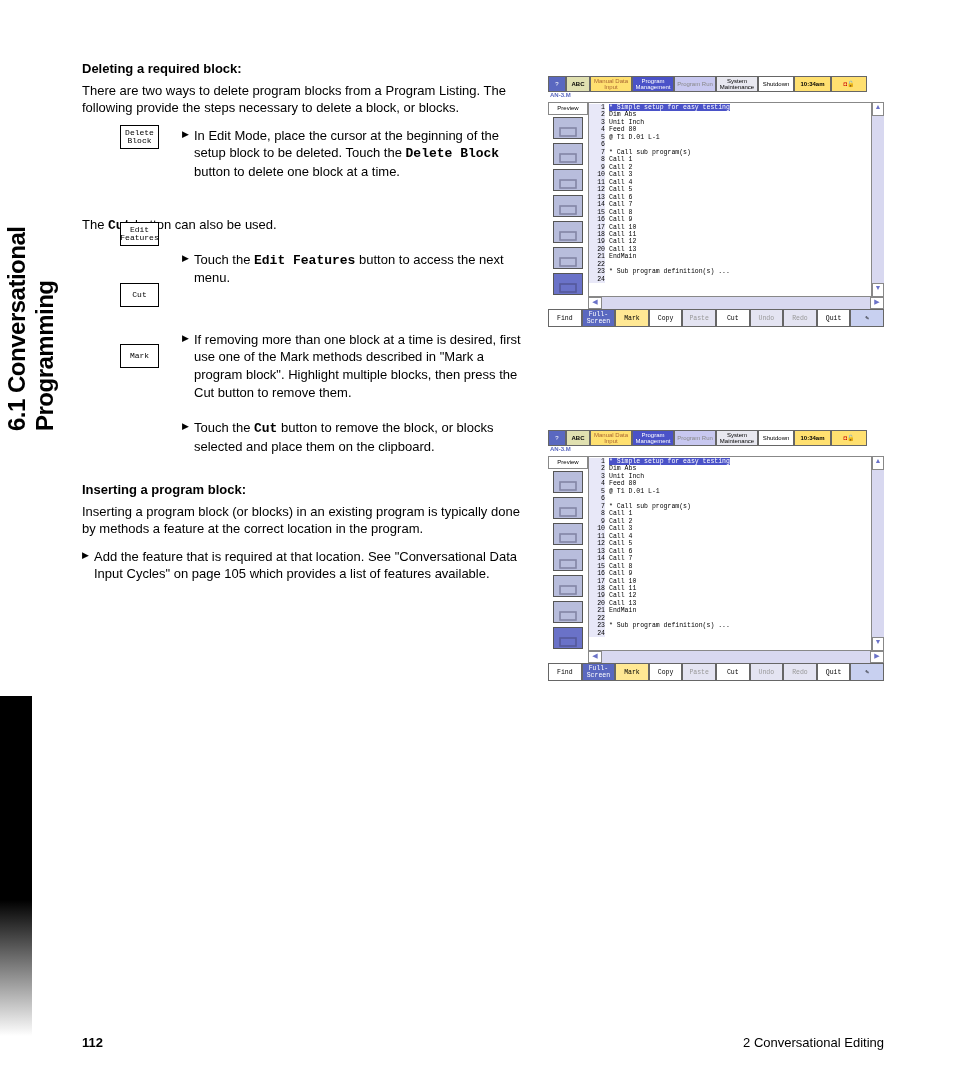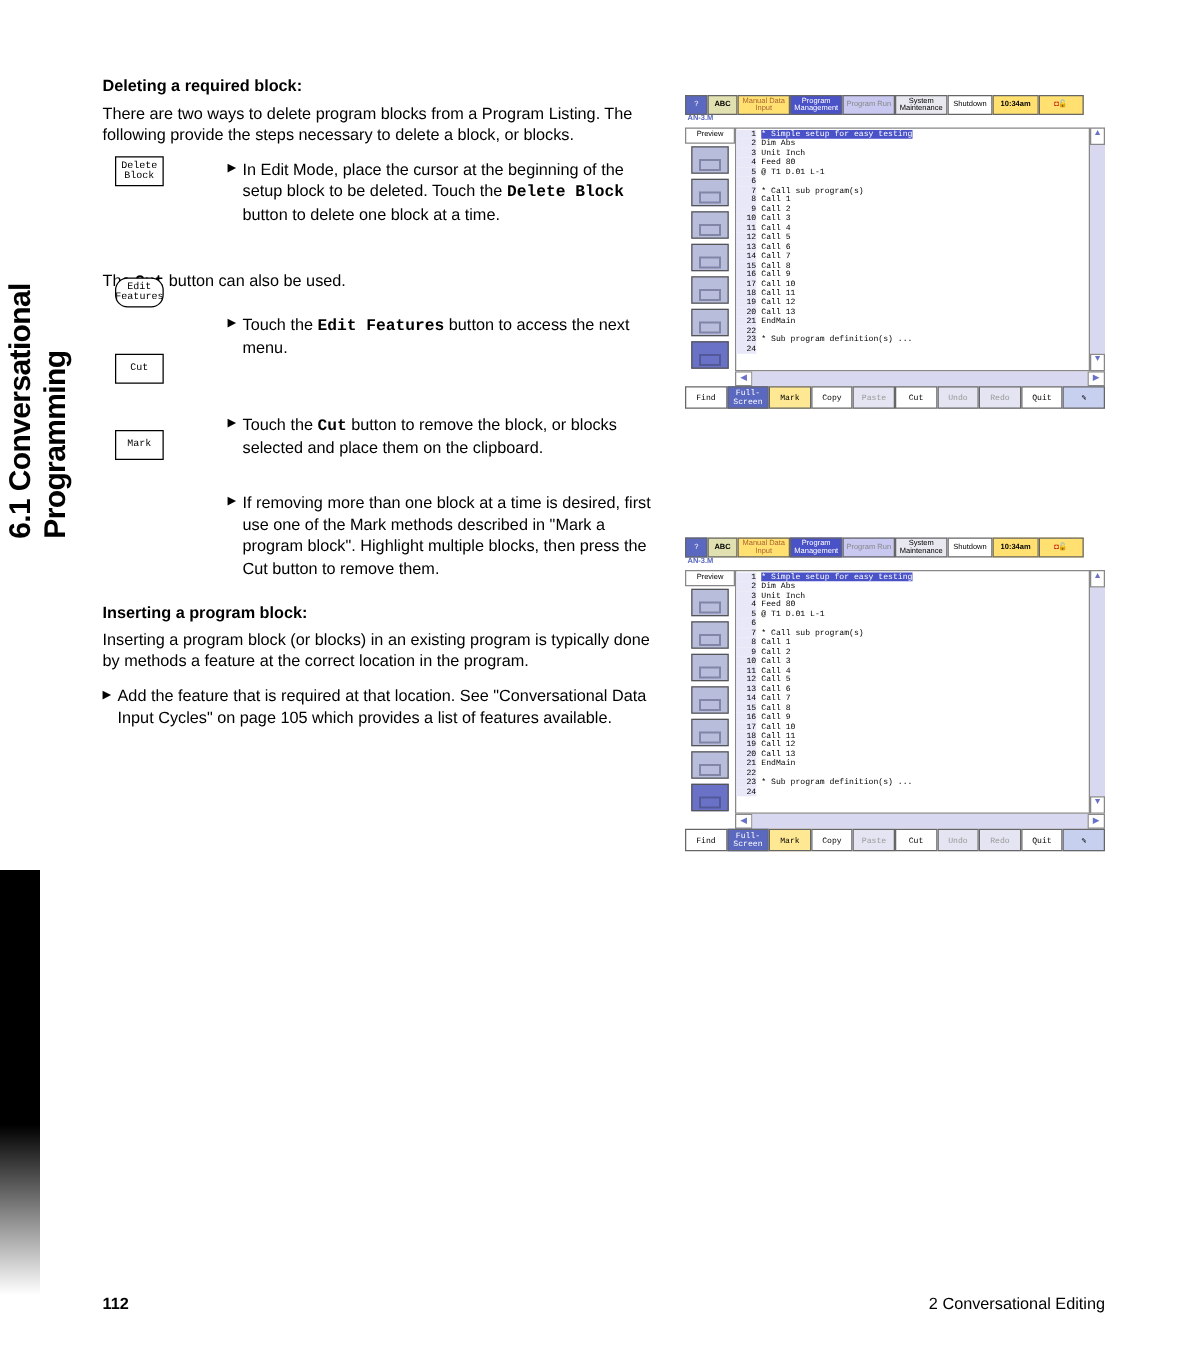--- a/index.html
+++ b/index.html
@@ -10,21 +10,21 @@
              font-size:24px;font-weight:bold;letter-spacing:-0.5px;}
   .content{position:absolute;left:82px;top:60px;width:450px;font-size:13px;line-height:1.35;}
   .content h4{margin:0 0 4px 0;font-size:13px;font-weight:bold;}
   .para{margin:0 0 10px 0;}
   .bullet{position:relative;padding-left:12px;margin:0 0 4px 0;}
   .bullet::before{content:"▶";position:absolute;left:0;top:1px;font-size:9px;}
   .idt{margin-left:100px;}
   .mono{font-family:"Courier New",monospace;font-weight:bold;}
   .keybtn{position:absolute;border:1px solid #000;font-family:"Courier New",monospace;
           font-size:8px;text-align:center;display:flex;align-items:center;justify-content:center;
-          background:#fff;width:37px;height:22px;line-height:1.05;}
+          background:#fff;width:37px;height:22px;line-height:1.05;margin-left:28px;}
   
   .footer-l{position:absolute;left:82px;top:1035px;font-weight:bold;font-size:13px;}
   .footer-r{position:absolute;right:70px;top:1035px;font-size:13px;}
   
   .shot{position:absolute;width:336px;height:250px;background:#fff;border:0;}
   .tabs{display:flex;height:16px;}
   .tabs>div{flex:none;font-size:6px;text-align:center;display:flex;align-items:center;justify-content:center;
             border:1px solid #666;box-sizing:border-box;line-height:1;}
   .t-q{width:18px;background:#5a68c0;color:#fff;}
   .t-abc{width:24px;background:#e0e0b0;font-weight:bold;}
@@ -78,35 +78,35 @@
     </p>
 
     <p class="para" style="margin-bottom:16px;">
       <span>The </span><span class="mono">Cut</span><span> button can also be used.</span>
     </p>
 
     <p class="bullet idt" style="margin-bottom:44px;">
       <span>Touch the </span><span class="mono">Edit Features</span><span> button to access the next menu.</span>
     </p>
 
+    <p class="bullet idt" style="margin-bottom:18px;">If removing more than one block at a time is desired, first use one of the Mark methods described in "Mark a program block". Highlight multiple blocks, then press the Cut button to remove them.</p>
+
     <p class="bullet idt" style="margin-bottom:26px;">
       <span>Touch the </span><span class="mono">Cut</span><span> button to remove the block, or blocks selected and place them on the clipboard.</span>
     </p>
 
-    <p class="bullet idt" style="margin-bottom:18px;">If removing more than one block at a time is desired, first use one of the Mark methods described in "Mark a program block". Highlight multiple blocks, then press the Cut button to remove them.</p>
-
     <h4>Inserting a program block:</h4>
     <p class="para">Inserting a program block (or blocks) in an existing program is typically done by methods a feature at the correct location in the program.</p>
 
     <p class="bullet">Add the feature that is required at that location. See "Conversational Data Input Cycles" on page 105 which provides a list of features available.</p>
   </div>
 
   <div class="keybtn" style="left:92px;top:125px;white-space:pre-line;">Delete
 Block</div>
-  <div class="keybtn" style="left:92px;top:222px;white-space:pre-line;border-radius:10px;">Edit
+  <div class="keybtn" style="left:92px;top:222px;white-space:pre-line;">Edit
 Features</div>
   <div class="keybtn" style="left:92px;top:283px;">Cut</div>
   <div class="keybtn" style="left:92px;top:344px;">Mark</div>
 
   <div id="shot1" class="shot" style="left:548px;top:76px;">
       <div class="tabs">
         <div class="t-q" style="white-space: pre-line;">?</div>
         <div class="t-abc" style="white-space: pre-line;">ABC</div>
         <div class="t-mdi" style="white-space: pre-line;">Manual Data
 Input</div>

